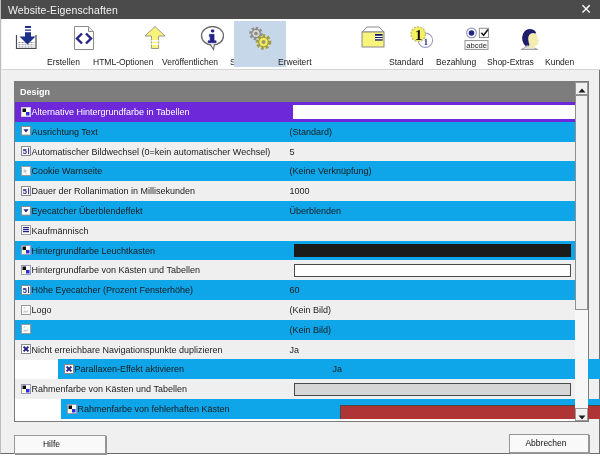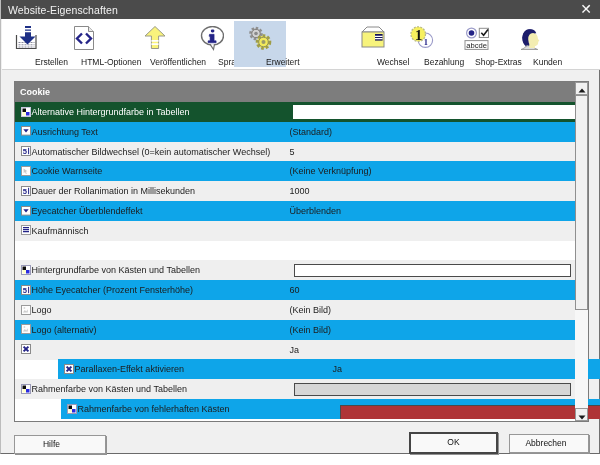--- a/index.html
+++ b/index.html
@@ -5,29 +5,29 @@
 html,body{margin:0;padding:0;}
 body{width:600px;height:465px;overflow:hidden;font-family:"Liberation Sans",sans-serif;}
 .dlg{position:absolute;left:0;top:0;width:600px;height:454px;background:#f0f0f0;box-sizing:border-box;border-left:1px solid #bcbcbc;border-right:1px solid #707070;border-bottom:1px solid #6a6a6a;}
 .titlebar{position:absolute;left:0;top:0;width:600px;height:19px;background:#4b4b4b;}
 .title{position:absolute;left:7px;top:0;height:19px;line-height:20px;color:#f2f2f2;font-size:10.5px;letter-spacing:0.1px;}
 .closex{position:absolute;right:5px;top:1px;width:20px;height:17px;color:#fafafa;font-size:14px;text-align:center;line-height:17px;}
 .toolbar{position:absolute;left:1px;top:19px;width:598px;height:50px;background:#ffffff;border-bottom:1px solid #d4d4d4;}
 .tb{position:absolute;top:2px;height:46px;}
 .tb .ic{position:absolute;left:0;right:0;top:5px;height:26px;text-align:center;line-height:0;}
 .tb .ic svg{display:inline-block;vertical-align:top;}
-.tb .lb{position:absolute;left:0;right:0;top:36px;text-align:left;font-size:8.5px;color:#1a1a1a;white-space:nowrap;padding-left:32px;}
+.tb .lb{position:absolute;left:12px;right:0;top:36px;text-align:left;font-size:8.5px;color:#1a1a1a;white-space:nowrap;padding-left:32px;}
 .hl{background:#c7d7ea;}
 .list{position:absolute;left:13px;top:81px;width:575px;height:341px;background:#ffffff;border:1px solid #7b7b7b;box-sizing:border-box;}
 .lhdr{position:absolute;left:0;top:0;width:560px;height:20px;background:#7d7d7d;}
 .lhdr span{position:absolute;left:5px;top:0;line-height:20px;color:#ffffff;font-weight:bold;font-size:9px;}
 .row{position:absolute;left:0;width:560px;height:20px;overflow:hidden;}
 .rg{background:#efefef;}
 .rw{background:#0ea5e9;}
-.rs{background:#14532d;}
+.rs{background:#6d28d9;}
 .row .t{position:absolute;left:16.5px;top:0;font-size:9px;color:#1c1c1c;line-height:20px;white-space:nowrap;}
 .rs .t{color:#ffffff;}
 .row .v{position:absolute;left:274.5px;top:0;font-size:9px;color:#1c1c1c;line-height:20px;white-space:nowrap;}
 .row .ricon{position:absolute;left:6px;top:4.7px;width:10px;height:10px;line-height:0;}
 .row .ricon svg{display:block;}
 .sw{position:absolute;left:279px;top:3.4px;width:277px;height:13px;box-sizing:border-box;}
 .sbar{position:absolute;right:0;top:0;width:13px;height:339px;background:#f7f7f7;}
 .sbtn{position:absolute;left:0;width:13px;height:13px;background:#f1f1f1;border:1px solid #989898;box-sizing:border-box;}
 .sthumb{position:absolute;left:0;top:13px;width:13px;height:215px;background:#f1f1f1;border:1px solid #8f8f8f;box-sizing:border-box;}
 .btn{position:absolute;height:19px;background:#f9f9f9;border:1px solid #979797;box-sizing:border-box;text-align:center;font-size:8.5px;color:#111;line-height:16px;box-shadow:1px 1px 0 #929292;}
@@ -89,21 +89,21 @@
  </svg></div>
  <div class="lb">Erweitert</div>
 </div>
 <div class="tb" style="left:343px;width:48px;">
  <div class="ic"><svg width="34" height="26">
   <path d="M10,6 L15,1 H27 L32,6 Z" fill="#fff" stroke="#8a8a8a"></path>
   <rect x="10" y="6" width="22" height="15" fill="#f7f37c" stroke="#8a8a8a"></rect>
   <rect x="23" y="8" width="7.6" height="6.6" fill="#14145a"></rect>
   <path d="M23,10.3 h7.6 M23,12.6 h7.6" stroke="#fff" stroke-width="1.3"></path>
  </svg></div>
- <div class="lb">Wechsel</div>
+ <div class="lb">Standard</div>
 </div>
 <div class="tb" style="left:390px;width:53px;">
  <div class="ic"><svg width="34" height="26">
   <circle cx="23.4" cy="14.2" r="7.2" fill="#fff" stroke="#9a9ac8" stroke-width="1.1"></circle>
   <text x="23.8" y="19.4" font-family="Liberation Serif,serif" font-size="8.5" font-weight="bold" fill="#232387" text-anchor="middle">1</text>
   <circle cx="16.2" cy="8.1" r="7.3" fill="#f7f05e" stroke="#b9b98a" stroke-width="1.3" stroke-dasharray="2 1.3"></circle>
   <text x="16.5" y="13.9" font-family="Liberation Serif,serif" font-size="14.5" font-weight="bold" fill="#111" text-anchor="middle">1</text>
  </svg></div>
  <div class="lb">Bezahlung</div>
 </div>
@@ -124,21 +124,21 @@
   <ellipse cx="15.3" cy="11.5" rx="7" ry="8.2" fill="#1d1d6b"></ellipse>
   <path d="M15.5,16 h5 l0.5,6 h-6 z" fill="#f3edb2"></path>
   <path d="M19,7 q4.6,0 5,6 l1.4,1.8 -1.2,0.9 q0.3,3.2 -2.6,4.3 q-2.8,1 -5,-0.7 q-2.4,-2 -2.4,-5.8 q0,-6.5 4.8,-6.5" fill="#f3edb2"></path>
   <path d="M14,3.5 q6.5,-1.5 8.3,3.8 l-5.4,-0.9 q-3.2,0.3 -4,3.4 q-0.8,3.4 0.6,6.2 l-1.2,4.6 q-3.9,-2.6 -3.9,-8.1 q0,-7.2 5.6,-9" fill="#1d1d6b"></path>
  </svg></div>
  <div class="lb">Kunden</div>
 </div>
 </div>
 <div class="list" id="list">
 <div class="lhdr">
-        <span>Cookie</span>
+        <span>Design</span>
       </div>
 <div class="row rs" style="top:20px;">
  <span class="ricon">
           <svg width="10" height="10">
             <rect x="0.5" y="0.5" width="9" height="9" fill="#fff" stroke="#c8c8e0"></rect>
             <rect x="1.5" y="1.5" width="3.5" height="3.5" fill="#0a0a0a"></rect>
             <rect x="5" y="5" width="3.5" height="3.5" fill="#2a2ae0"></rect>
             <rect x="1.5" y="5" width="3.5" height="3.5" fill="#ffffc8"></rect>
           </svg>
         </span>
@@ -198,20 +198,32 @@
         <span class="v">Überblenden</span>
 </div>
 <div class="row rg" style="top:138.8px;">
  <span class="ricon">
           <svg width="10" height="10">
             <rect x="0.5" y="0.5" width="9" height="9" fill="#fff" stroke="#9a9a9a"></rect>
             <path d="M2,2.7 h6 M2,4.7 h6 M2,6.7 h6" stroke="#232387" stroke-width="1.3"></path>
           </svg>
         </span>
  <span class="t">Kaufmännisch</span>
+</div>
+<div class="row rw" style="top:158.6px;">
+ <span class="ricon">
+          <svg width="10" height="10">
+            <rect x="0.5" y="0.5" width="9" height="9" fill="#fff" stroke="#9a9ab8"></rect>
+            <rect x="1.5" y="1.5" width="3.5" height="3.5" fill="#0a0a0a"></rect>
+            <rect x="5" y="5" width="3.5" height="3.5" fill="#2a2ae0"></rect>
+            <rect x="1.5" y="5" width="3.5" height="3.5" fill="#ffffc8"></rect>
+          </svg>
+        </span>
+ <span class="t">Hintergrundfarbe Leuchtkasten</span>
+ <div class="sw" style="background:#1b1b1b;"></div>
 </div>
 <div class="row rg" style="top:178.4px;">
  <span class="ricon">
           <svg width="10" height="10">
             <rect x="0.5" y="0.5" width="9" height="9" fill="#fff" stroke="#9a9ab8"></rect>
             <rect x="1.5" y="1.5" width="3.5" height="3.5" fill="#0a0a0a"></rect>
             <rect x="5" y="5" width="3.5" height="3.5" fill="#2a2ae0"></rect>
             <rect x="1.5" y="5" width="3.5" height="3.5" fill="#ffffc8"></rect>
           </svg>
         </span>
@@ -241,30 +253,30 @@
         <span class="v">(Kein Bild)</span>
 </div>
 <div class="row rw" style="top:237.8px;">
  <span class="ricon">
           <svg width="10" height="10">
             <rect x="0.5" y="0.5" width="9" height="9" fill="#fdfdfd" stroke="#9a9a9a"></rect>
             <path d="M1.8,7.6 l2,-2.6 1.4,1.4 1.6,-2.2 v3.4 z" fill="#cdcdcd"></path>
             <circle cx="3.4" cy="3" r="0.9" fill="#d8d8d8"></circle>
           </svg>
         </span>
- <span class="t">Logo (alternativ)</span>
         <span class="v">(Kein Bild)</span>
 </div>
 <div class="row rg" style="top:257.6px;">
  <span class="ricon">
           <svg width="10" height="10">
             <rect x="0.5" y="0.5" width="9" height="9" fill="#fff" stroke="#8a8a8a"></rect>
             <path d="M2.6,2.6 L7.4,7.4 M7.4,2.6 L2.6,7.4" stroke="#232387" stroke-width="2"></path>
           </svg>
         </span>
+ <span class="t">Nicht erreichbare Navigationspunkte duplizieren</span>
         <span class="v">Ja</span>
 </div>
 <div class="row rw" style="top:277.4px;margin-left:43px;">
  <span class="ricon">
           <svg width="10" height="10">
             <rect x="0.5" y="0.5" width="9" height="9" fill="#fff" stroke="#8a8a8a"></rect>
             <path d="M2.6,2.6 L7.4,7.4 M7.4,2.6 L2.6,7.4" stroke="#232387" stroke-width="2"></path>
           </svg>
         </span>
  <span class="t">Parallaxen-Effekt aktivieren</span>
@@ -298,15 +310,14 @@
  <div class="sbtn" style="top:0;"><svg width="12" height="12">
             <path d="M6,3.5 L9.5,7.5 H2.5 Z" fill="#1a1a1a"></path>
           </svg></div>
  <div class="sthumb"></div>
  <div class="sbtn" style="top:326px;"><svg width="12" height="12">
             <path d="M6,8.5 L9.5,4.5 H2.5 Z" fill="#1a1a1a"></path>
           </svg></div>
 </div>
 </div>
 <div class="btn" style="left:13px;top:435px;width:92px;padding-right:17px;">Hilfe</div>
-<div class="btn btnd" style="left:408px;top:432px;width:89px;height:22px;line-height:17px;">OK</div>
 <div class="btn" style="left:508px;top:434px;width:80px;padding-right:6px;">Abbrechen</div>
 </div>
 
 </body></html>

